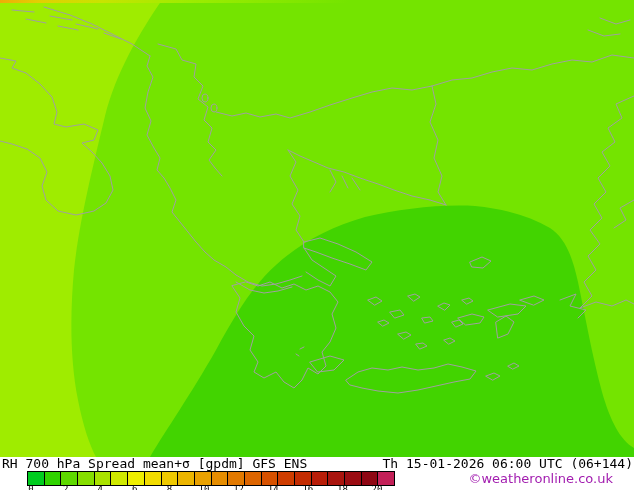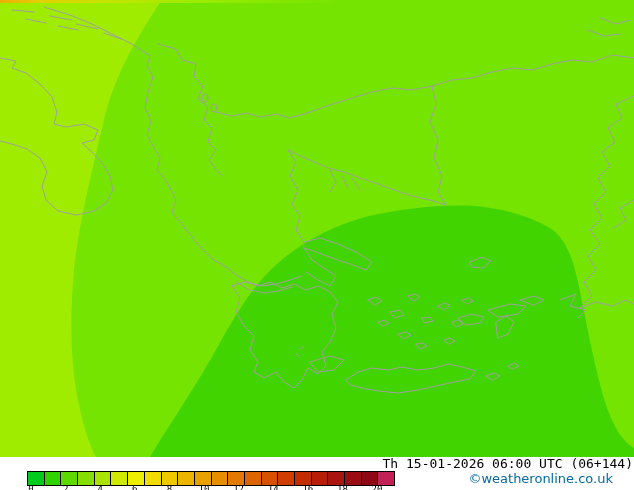--- a/index.html
+++ b/index.html
@@ -81,20 +81,21 @@
 
         <path d="M634,96 L616,104 L622,118 L608,128 L615,142 L602,152 L610,166 L598,178 L606,192 L594,204 L602,218 L590,230 L600,244 L588,256 L596,270 L584,282 L592,296 L580,308"></path>
         <path d="M580,308 L596,302 L612,306 L626,300 L634,304 M560,300 L576,294 L570,306 L586,310 L578,318"></path>
         <path d="M634,200 L620,208 L626,220 L614,228"></path>
       </g>
     </svg>
     <div class="topstrip"></div>
   </div>
 
   <div class="band">
+    <span class="caption-left">RH 700 hPa Spread mean+σ [gpdm] GFS ENS</span>
     <span class="caption-right">Th 15-01-2026 06:00 UTC (06+144)</span>
     <div class="colorbar">
         <div class="cbcell" style="background: rgb(0, 204, 31);"></div>
         <div class="cbcell" style="background: rgb(48, 211, 0);"></div>
         <div class="cbcell" style="background: rgb(94, 217, 0);"></div>
         <div class="cbcell" style="background: rgb(134, 222, 0);"></div>
         <div class="cbcell" style="background: rgb(170, 227, 0);"></div>
         <div class="cbcell" style="background: rgb(207, 233, 0);"></div>
         <div class="cbcell" style="background: rgb(238, 238, 0);"></div>
         <div class="cbcell" style="background: rgb(242, 220, 0);"></div>
@@ -119,16 +120,16 @@
         <span class="cbtick" style="left: 73.2px;">4</span>
         <span class="cbtick" style="left: 107.8px;">6</span>
         <span class="cbtick" style="left: 142.4px;">8</span>
         <span class="cbtick" style="left: 177px;">10</span>
         <span class="cbtick" style="left: 211.6px;">12</span>
         <span class="cbtick" style="left: 246.2px;">14</span>
         <span class="cbtick" style="left: 280.8px;">16</span>
         <span class="cbtick" style="left: 315.4px;">18</span>
         <span class="cbtick" style="left: 350px;">20</span>
       </div>
-    <span class="copyright" title="©weatheronline.co.uk" style="color: #0369a1;">©weatheronline.co.uk</span>
+    <span class="copyright" title="©weatheronline.co.uk" style="color: #a21caf;">©weatheronline.co.uk</span>
   </div>
 
 </div>
 
 </body></html>

